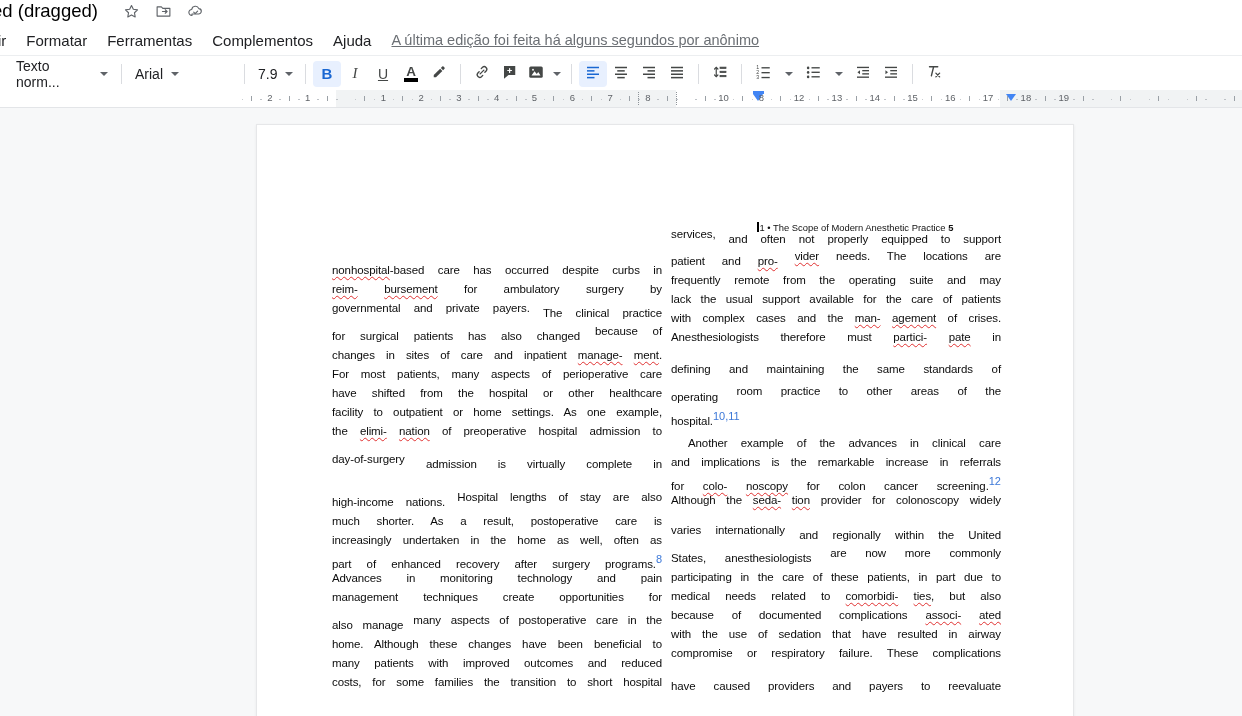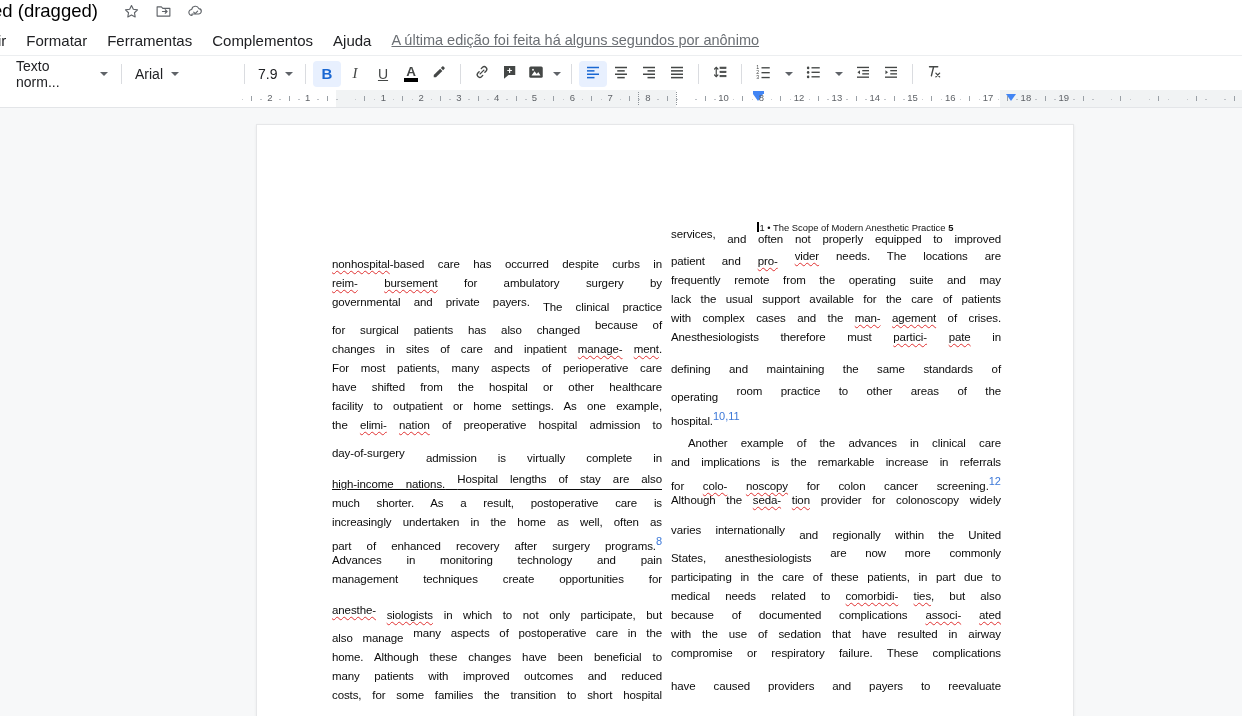--- a/index.html
+++ b/index.html
@@ -48,21 +48,21 @@
   .rsep{position:absolute;top:2px;height:13px;border-left:1.5px dotted #8e949a;}
   .marker{position:absolute;top:1px;}
   .marker .mbar{width:11px;height:3px;background:#4285f4;margin-bottom:0;}
   .marker .mtri{width:0;height:0;border-left:5.5px solid transparent;border-right:5.5px solid transparent;border-top:7px solid #4285f4;}
 
   
   .canvas{position:absolute;top:108px;left:0;right:0;bottom:0;background:#f7f8f9;}
   .page{position:absolute;left:256px;top:16px;width:816px;height:600px;background:#fff;
         border:1px solid #e6e7e9;border-bottom:none;box-shadow:0 1px 3px rgba(0,0,0,0.06);overflow:hidden;}
   .col{position:absolute;width:330px;}
-  .col-left{left:75px;top:130px;}
+  .col-left{left:75px;top:136px;}
   .col-right{left:414px;top:96px;}
 
   .runhead{font-size:9.4px;line-height:14px;height:14px;white-space:nowrap;padding-left:86px;color:#111;}
   .runhead .pagenum{font-weight:bold;}
   .cursor{display:inline-block;width:1.5px;height:10px;background:#000;vertical-align:-1px;margin-right:1px;}
 
   .line{position:relative;height:19px;line-height:19px;font-size:11.5px;letter-spacing:-0.1px;color:#0b0b0b;
         text-align:justify;text-align-last:justify;}
   .line.na{text-align-last:left;}
   .seg{position:relative;}
@@ -405,21 +405,21 @@
     <div class="tick-bar" style="left: 1233.8px;"></div>
   </div>
 
 <div class="canvas">
   <div class="page">
     <div class="col col-right">
       <div class="runhead">
         <span class="cursor"></span><span>1 • The Scope of Modern Anesthetic Practice </span><span class="pagenum">5</span>
       </div>
       <div>
-          <div class="line" style="margin-top: -10px;"><span class="seg">services,</span><span class="seg"> </span><span class="seg" style="top: 5px;">and often not properly equipped to improved</span></div>
+          <div class="line" style="margin-top: -10px;"><span class="seg">services,</span><span class="seg"> </span><span class="seg" style="top: 5px;">and often not properly equipped to support</span></div>
           <div class="line" style="margin-top: 8px;"><span class="seg">patient and </span><span class="seg sq">pro-</span><span class="seg"> </span><span class="seg sq" style="top: -5px;">vider</span><span class="seg" style="top: -5px;"> needs. The locations are</span></div>
           <div class="line"><span class="seg">frequently remote from the operating suite and may</span></div>
           <div class="line"><span class="seg">lack the usual support available for the care of patients</span></div>
           <div class="line"><span class="seg">with complex cases and the </span><span class="seg sq">man-</span><span class="seg"> </span><span class="seg sq">agement</span><span class="seg"> of crises.</span></div>
           <div class="line"><span class="seg">Anesthesiologists therefore must </span><span class="seg sq">partici-</span><span class="seg"> </span><span class="seg sq">pate</span><span class="seg"> in</span></div>
           <div class="line" style="margin-top: 13px;"><span class="seg">defining and maintaining the same standards of</span></div>
           <div class="line" style="margin-top: 9px;"><span class="seg">operating</span><span class="seg"> </span><span class="seg" style="top: -6px;">room practice to other areas of the</span></div>
           <div class="line na"><span class="seg">hospital.</span><span class="seg sup">10,11</span></div>
           <div class="line" style="margin-top: 8px; text-indent: 17px;"><span class="seg">Another example of the advances in clinical care</span></div>
           <div class="line"><span class="seg">and implications is the remarkable increase in referrals</span></div>
@@ -440,27 +440,26 @@
           <div class="line"><span class="seg sq">nonhospital</span><span class="seg">-based care has occurred despite curbs in</span></div>
           <div class="line"><span class="seg sq">reim-</span><span class="seg"> </span><span class="seg sq">bursement</span><span class="seg"> for ambulatory surgery by</span></div>
           <div class="line"><span class="seg">governmental and private payers.</span><span class="seg"> </span><span class="seg" style="top: 5px;">The clinical practice</span></div>
           <div class="line" style="margin-top: 9px;"><span class="seg">for surgical patients has also changed</span><span class="seg"> </span><span class="seg" style="top: -5px;">because of</span></div>
           <div class="line"><span class="seg">changes in sites of care and inpatient </span><span class="seg sq">manage-</span><span class="seg"> </span><span class="seg sq">ment</span><span class="seg">.</span></div>
           <div class="line"><span class="seg">For most patients, many aspects of perioperative care</span></div>
           <div class="line"><span class="seg">have shifted from the hospital or other healthcare</span></div>
           <div class="line"><span class="seg">facility to outpatient or home settings. As one example,</span></div>
           <div class="line"><span class="seg">the </span><span class="seg sq">elimi-</span><span class="seg"> </span><span class="seg sq">nation</span><span class="seg"> of preoperative hospital admission to</span></div>
           <div class="line" style="margin-top: 9px;"><span class="seg">day-of-surgery</span><span class="seg"> </span><span class="seg" style="top: 5px;">admission is virtually complete in</span></div>
-          <div class="line" style="margin-top: 12px; text-decoration: underline;"><span class="seg">high-income nations.</span><span class="seg"> </span><span class="seg" style="top: -5px;">Hospital lengths of stay are also</span></div>
+          <div class="line" style="margin-top: 24px;"><span class="seg">high-income nations.</span><span class="seg"> </span><span class="seg" style="top: -5px;">Hospital lengths of stay are also</span></div>
           <div class="line"><span class="seg">much shorter. As a result, postoperative care is</span></div>
           <div class="line"><span class="seg">increasingly undertaken in the home as well, often as</span></div>
           <div class="line"><span class="seg">part of enhanced recovery after surgery programs.</span><span class="seg sup">8</span></div>
           <div class="line"><span class="seg">Advances in monitoring technology and pain</span></div>
           <div class="line"><span class="seg">management techniques create opportunities for</span></div>
-          <div class="line" style="margin-top: 12px;"><span class="seg sq">anesthe-</span><span class="seg"> </span><span class="seg sq" style="top: 5px;">siologists</span><span class="seg" style="top: 5px;"> in which to not only participate, but</span></div>
           <div class="line" style="margin-top: 9px;"><span class="seg">also manage</span><span class="seg"> </span><span class="seg" style="top: -5px;">many aspects of postoperative care in the</span></div>
           <div class="line"><span class="seg">home. Although these changes have been beneficial to</span></div>
           <div class="line"><span class="seg">many patients with improved outcomes and reduced</span></div>
           <div class="line"><span class="seg">costs, for some families the transition to short hospital</span></div>
         </div>
     </div>
   </div>
 </div>
 
 </body></html>

